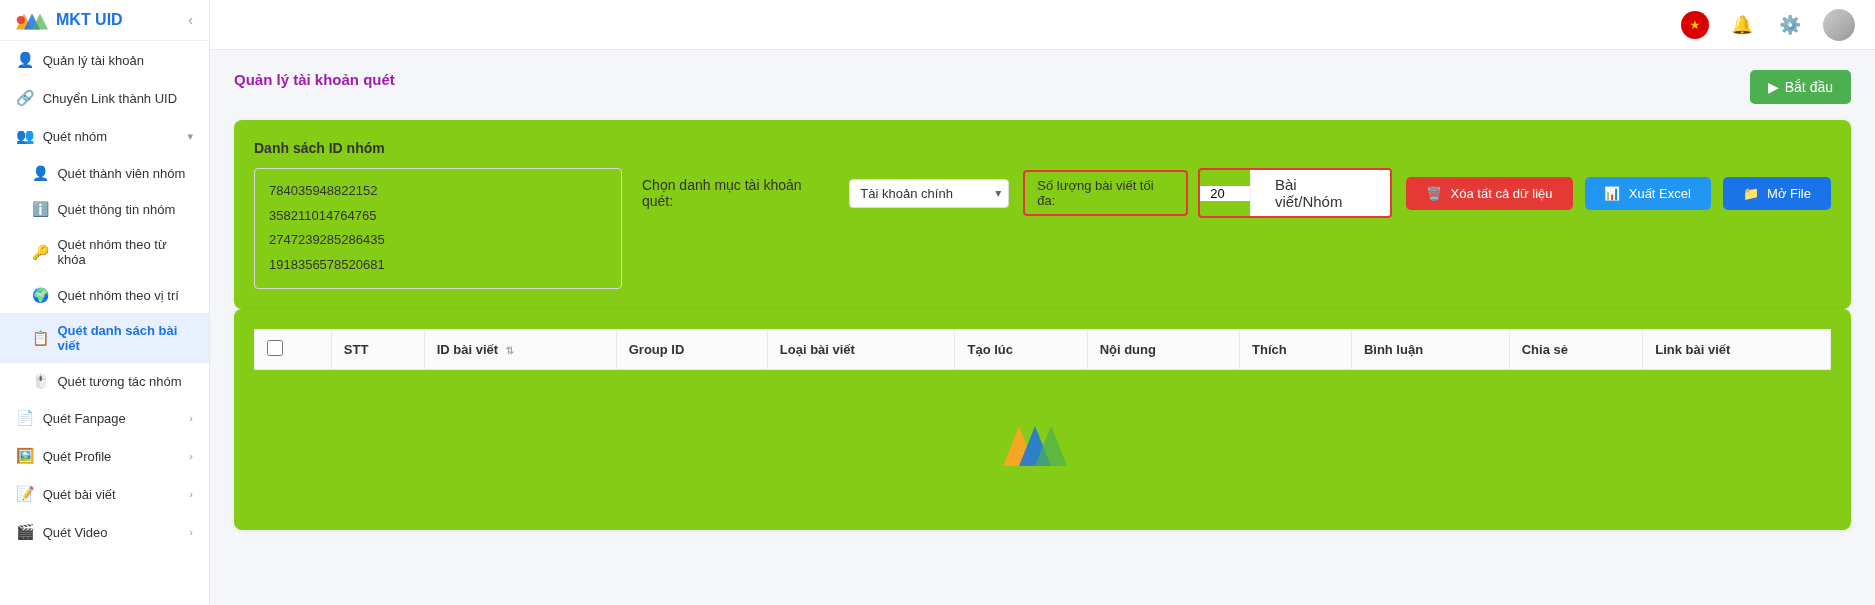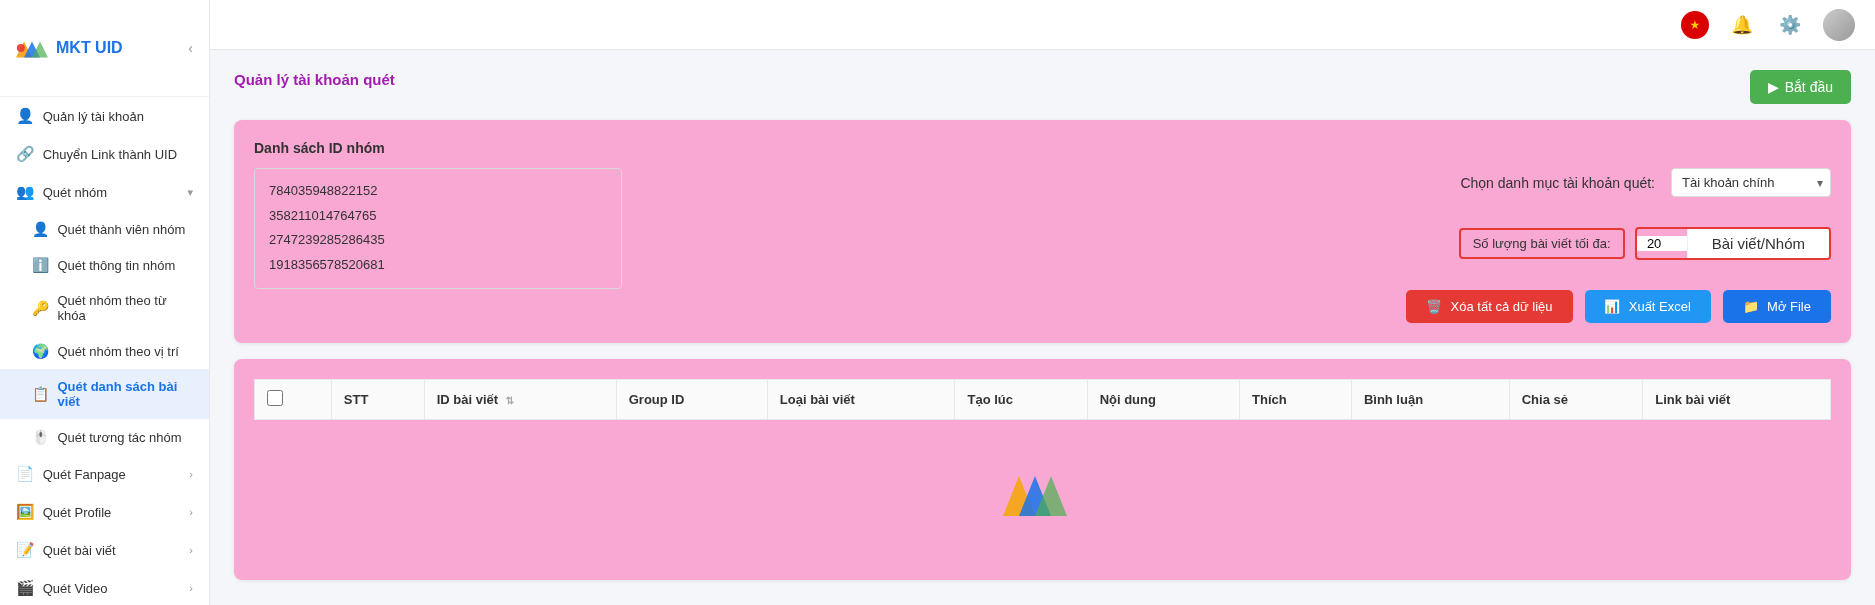--- a/index.html
+++ b/index.html
@@ -12,21 +12,21 @@
       background: #fff;
       border-right: 1px solid #e8e8e8;
       display: flex;
       flex-direction: column;
       height: 100vh;
       overflow-y: auto;
     }
     .sidebar-logo {
       display: flex;
       align-items: center;
-      padding: 32px 16px;
+      padding: 4px 16px;
       border-bottom: 1px solid #f0f0f0;
       gap: 8px;
     }
     .logo-icon {
       width: 32px;
       height: 32px;
     }
     .logo-text {
       font-weight: 700;
       font-size: 16px;
@@ -110,25 +110,24 @@
     }
     .page-title {
       font-size: 15px;
       font-weight: 600;
       color: #a21caf;
       margin-bottom: 16px;
     }
 
     
     .card {
-      background: #f9a8d4;
+      background: #84cc16;
       border-radius: 8px;
       padding: 20px;
       box-shadow: 0 1px 4px rgba(0,0,0,0.08);
-      margin-bottom: 16px;
     }
     .card-section-title {
       font-weight: 600;
       color: #333;
       margin-bottom: 12px;
       font-size: 14px;
     }
 
     
     .top-section {
@@ -145,23 +144,22 @@
       min-height: 100px;
       font-size: 13px;
       color: #333;
       line-height: 1.8;
     }
     .id-list-box div { line-height: 1.9; }
 
     .right-controls {
       flex: 1;
       display: flex;
-      flex-direction: column;
-      gap: 30px;
-      align-items: flex-end;
+      flex-direction: row;
+      gap: 14px;
     }
     .controls-row {
       display: flex;
       align-items: center;
       gap: 16px;
     }
     .label-text {
       font-size: 14px;
       color: #333;
     }

